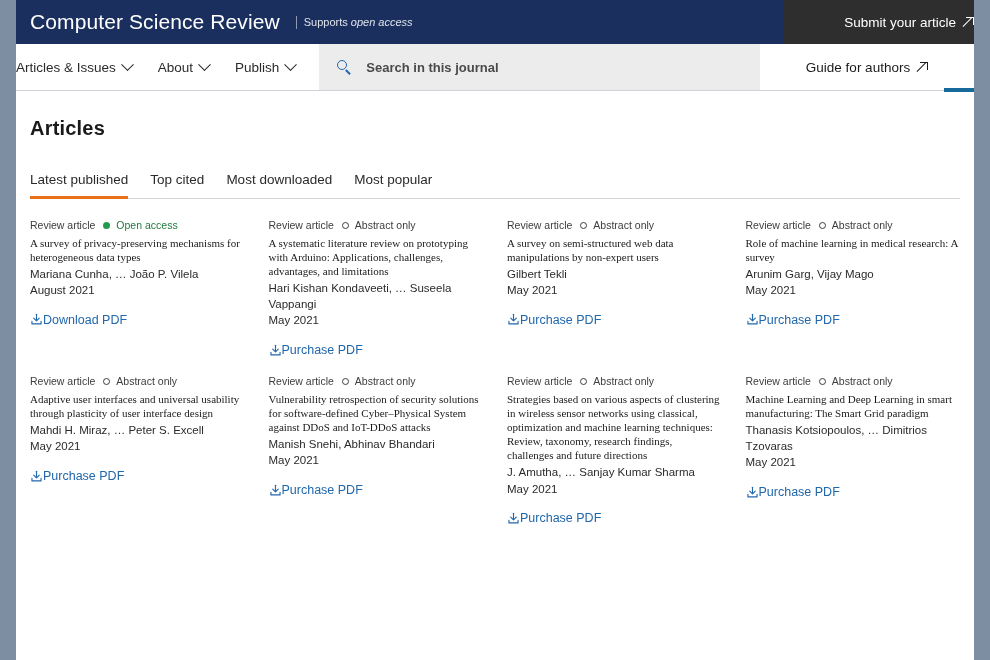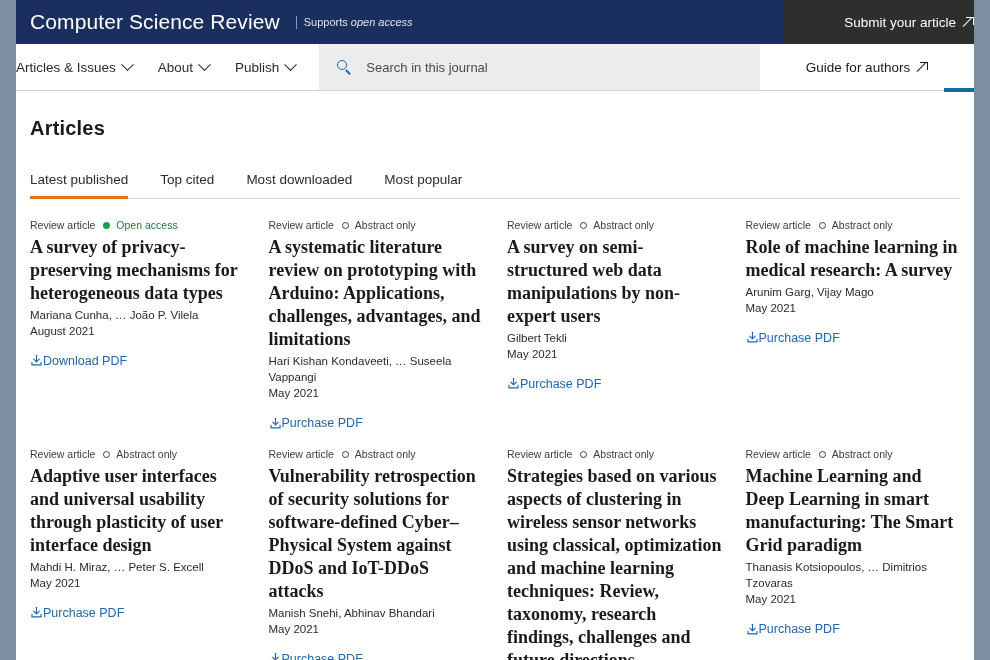--- a/index.html
+++ b/index.html
@@ -163,20 +163,21 @@
     position: absolute;
     left: 9px; top: 9.5px;
     width: 6px; height: 1.5px;
     background: #2167ac;
     transform: rotate(45deg);
     transform-origin: left center;
   }
   .search-placeholder {
     font-size: 13px;
     color: #4a4a4a;
+    font-weight: bold;
   }
   .guide-btn {
     flex: 0 0 auto;
     width: 214px;
     background: #ffffff;
     color: #1a1a1a;
     font-size: 13.5px;
     display: flex;
     align-items: center;
     justify-content: center;
@@ -200,21 +201,21 @@
     font-size: 20px;
     font-weight: 700;
     color: #1a1a1a;
     margin: 0 0 32px 0;
     letter-spacing: .2px;
   }
 
   .tabs {
     display: flex;
     align-items: flex-end;
-    gap: 32px;
+    gap: 22px;
     border-bottom: 1px solid #d6d6d6;
     margin-bottom: 20px;
   }
   .tab {
     font-size: 13.5px;
     color: #2a2a2a;
     padding-bottom: 9px;
     cursor: pointer;
     border-bottom: 3px solid transparent;
     margin-bottom: -1px;
@@ -260,26 +261,25 @@
     height: 7px;
     border-radius: 50%;
     border: 1.2px solid #3d3d3d;
     box-sizing: border-box;
     flex: 0 0 auto;
     margin-left: 2px;
   }
   .access-open { color: #1f7a3d; }
   .card-title {
     font-family: "Liberation Serif", serif;
-    font-size: 18px;
+    font-size: 11px;
     line-height: 1.28;
     color: #1a1a1a;
     cursor: pointer;
     margin-bottom: 2px;
-    font-weight: bold;
   }
   .card-authors {
     font-size: 11.5px;
     color: #2b2b2b;
     line-height: 1.4;
   }
   .card-date {
     font-size: 11.5px;
     color: #2b2b2b;
     line-height: 1.45;

